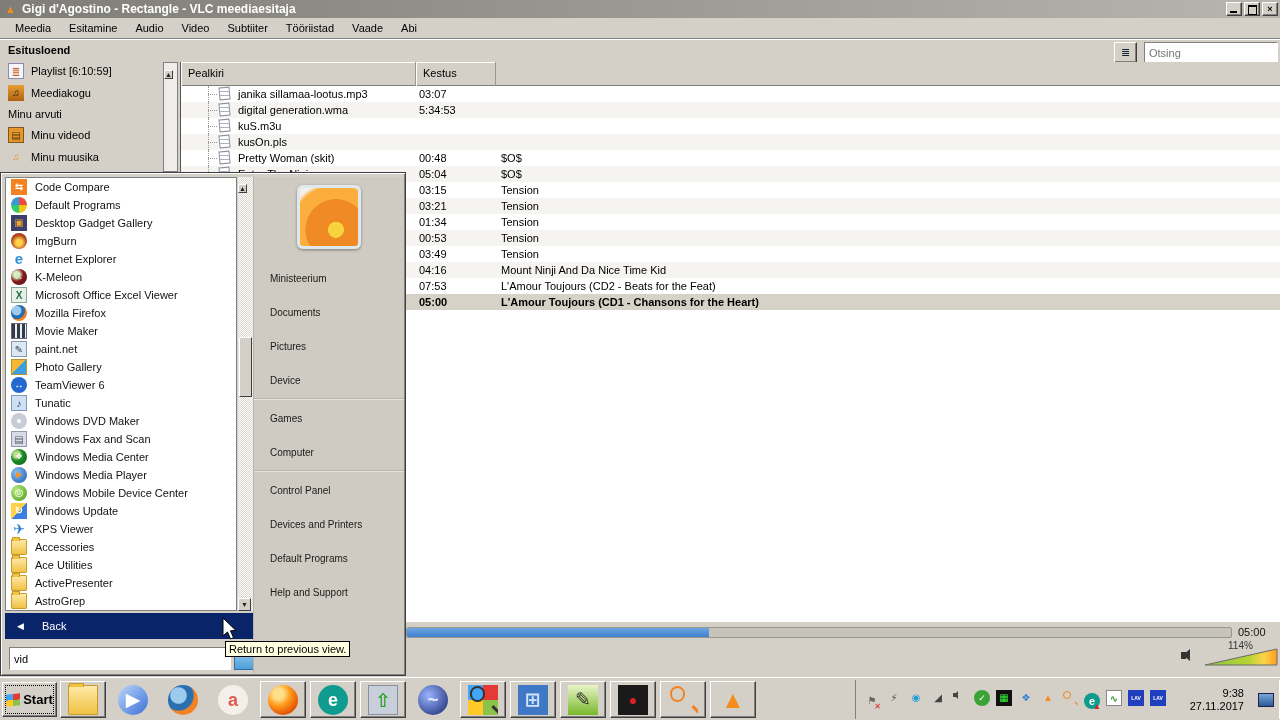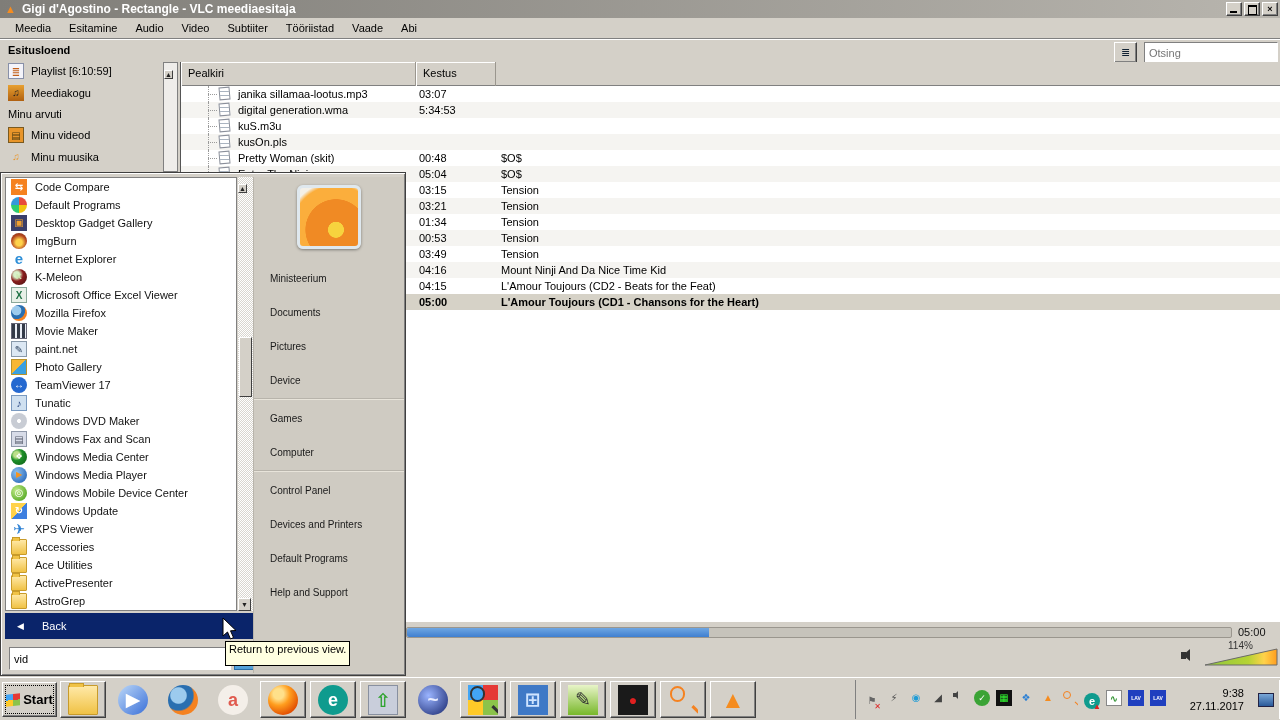--- a/index.html
+++ b/index.html
@@ -79,21 +79,21 @@
   #sm-go { position:absolute; left:233px; top:474px; width:20px; height:23px; background:linear-gradient(180deg,#9fd0f0,#4f9fd8); border:1px solid #2a6fa8; }
   #shutdown-btn { position:absolute; left:258px; top:473px; width:92px; height:26px; background:#d4d0c8; border:1px solid; border-color:#fff #404040 #404040 #fff; box-shadow:inset -1px -1px 0 #808080; font-size:11px; display:flex; align-items:center; justify-content:center; gap:4px; color:#222; }
   #shutdown-shield { width:10px; height:11px; background:linear-gradient(180deg,#ffcf5e,#e8941e); border-radius:0 0 5px 5px; flex:none; }
   #sm-more { position:absolute; left:351px; top:473px; width:13px; height:26px; background:#d4d0c8; border:1px solid; border-color:#fff #404040 #404040 #fff; font-size:8px; text-align:center; line-height:24px; }
   #right-panel { position:absolute; left:252px; top:4px; width:151px; height:496px; background:#cfcbc2; border-left:1px solid #b8b4ab; }
   #avatar { margin:8px auto 12px; width:64px; height:64px; border:3px solid #dfe8ee; border-radius:6px; box-shadow:0 1px 3px rgba(0,0,0,.4); background:radial-gradient(circle at 62% 72%, #f7d33e 0 14%, #f08a24 15% 55%, #fbae3c 56% 80%, #f4f0e8 88%); }
   .rp-item { height:34px; display:flex; align-items:center; padding-left:16px; font-size:10px; color:#1a1a1a; }
   .rp-divider { height:1px; border-top:1px solid #b8b4ab; border-bottom:1px solid #e8e4da; margin:1px 0; }
 
   
-  #tooltip { left:225px; top:641px; height:25px; background:#ffffe1; border:1px solid #000; font-size:11px; line-height:14px; padding:0 3px; z-index:20; white-space:nowrap; }
+  #tooltip { left:225px; top:641px; height:16px; background:#ffffe1; border:1px solid #000; font-size:11px; line-height:14px; padding:0 3px; z-index:20; white-space:nowrap; }
   #cursor { left:222px; top:617px; z-index:40; }
 
   
   #taskbar { left:0; top:677px; width:1280px; height:43px; background:#d4d0c8; border-top:1px solid #fff; z-index:15; }
   #start-btn { position:absolute; left:2px; top:4px; width:55px; height:35px; background:#d4d0c8; border:1px solid; border-color:#fff #404040 #404040 #fff; box-shadow:inset -1px -1px 0 #808080; display:flex; align-items:center; justify-content:center; gap:3px; font-weight:bold; font-size:13px; }
   #start-btn::after { content:""; position:absolute; inset:2px; border:1px dotted #000; }
   #start-flag { width:14px; height:12px; background:conic-gradient(#e53935 0 25%,#8bc34a 0 50%,#ffca28 0 75%,#42a5f5 0); transform:skewY(-6deg); }
   #quicklaunch { position:absolute; left:60px; top:3px; display:flex; gap:4px; }
   .ql-btn { width:46px; height:37px; display:flex; align-items:center; justify-content:center; }
   .ql-btn.framed { background:#d4d0c8; border:1px solid; border-color:#fff #404040 #404040 #fff; box-shadow:inset -1px -1px 0 #808080; }
@@ -223,21 +223,21 @@
       </div>
       <div class="row">
         <span class="cell-dur">03:49</span>
         <span class="cell-album">Tension</span>
       </div>
       <div class="row alt">
         <span class="cell-dur">04:16</span>
         <span class="cell-album">Mount Ninji And Da Nice Time Kid</span>
       </div>
       <div class="row">
-        <span class="cell-dur">04:15</span>
+        <span class="cell-dur">07:53</span>
         <span class="cell-album">L'Amour Toujours (CD2 - Beats for the Feat)</span>
       </div>
       <div class="row alt selected">
         <span class="cell-dur">05:00</span>
         <span class="cell-album">L'Amour Toujours (CD1 - Chansons for the Heart)</span>
       </div>
     </div>
 </div>
 
 <div id="bottom-panel" class="abs"></div>
@@ -300,21 +300,21 @@
       <div class="prog-item">
         <span class="gicon" style="height: 16px; width: 16px; line-height: 16px; font-size: 10px; background: rgb(220, 232, 244); color: rgb(51, 74, 102); border: 1px solid rgb(136, 153, 170);">✎</span>
         <span>paint.net</span>
       </div>
       <div class="prog-item">
         <span class="gicon" style="height: 16px; width: 16px; line-height: 16px; font-size: 10px; background: linear-gradient(135deg, rgb(247, 183, 51) 0px, rgb(247, 183, 51) 50%, rgb(58, 160, 224) 50%); border: 1px solid rgb(184, 146, 42);"></span>
         <span>Photo Gallery</span>
       </div>
       <div class="prog-item">
         <span class="gicon" style="height: 16px; width: 16px; line-height: 16px; font-size: 10px; background: rgb(37, 105, 208); color: rgb(255, 255, 255); border-radius: 50%;">↔</span>
-        <span>TeamViewer 17</span>
+        <span>TeamViewer 6</span>
       </div>
       <div class="prog-item">
         <span class="gicon" style="height: 16px; width: 16px; line-height: 16px; font-size: 10px; background: rgb(207, 224, 240); color: rgb(26, 58, 122); border: 1px solid rgb(122, 154, 192);">♪</span>
         <span>Tunatic</span>
       </div>
       <div class="prog-item">
         <span class="gicon" style="height: 16px; width: 16px; line-height: 16px; font-size: 10px; background: radial-gradient(circle, rgb(255, 255, 255) 0px, rgb(255, 255, 255) 15%, rgb(200, 204, 212) 20%, rgb(200, 204, 212) 75%, rgb(143, 152, 168) 80%); border-radius: 50%;"></span>
         <span>Windows DVD Maker</span>
       </div>
       <div class="prog-item">

